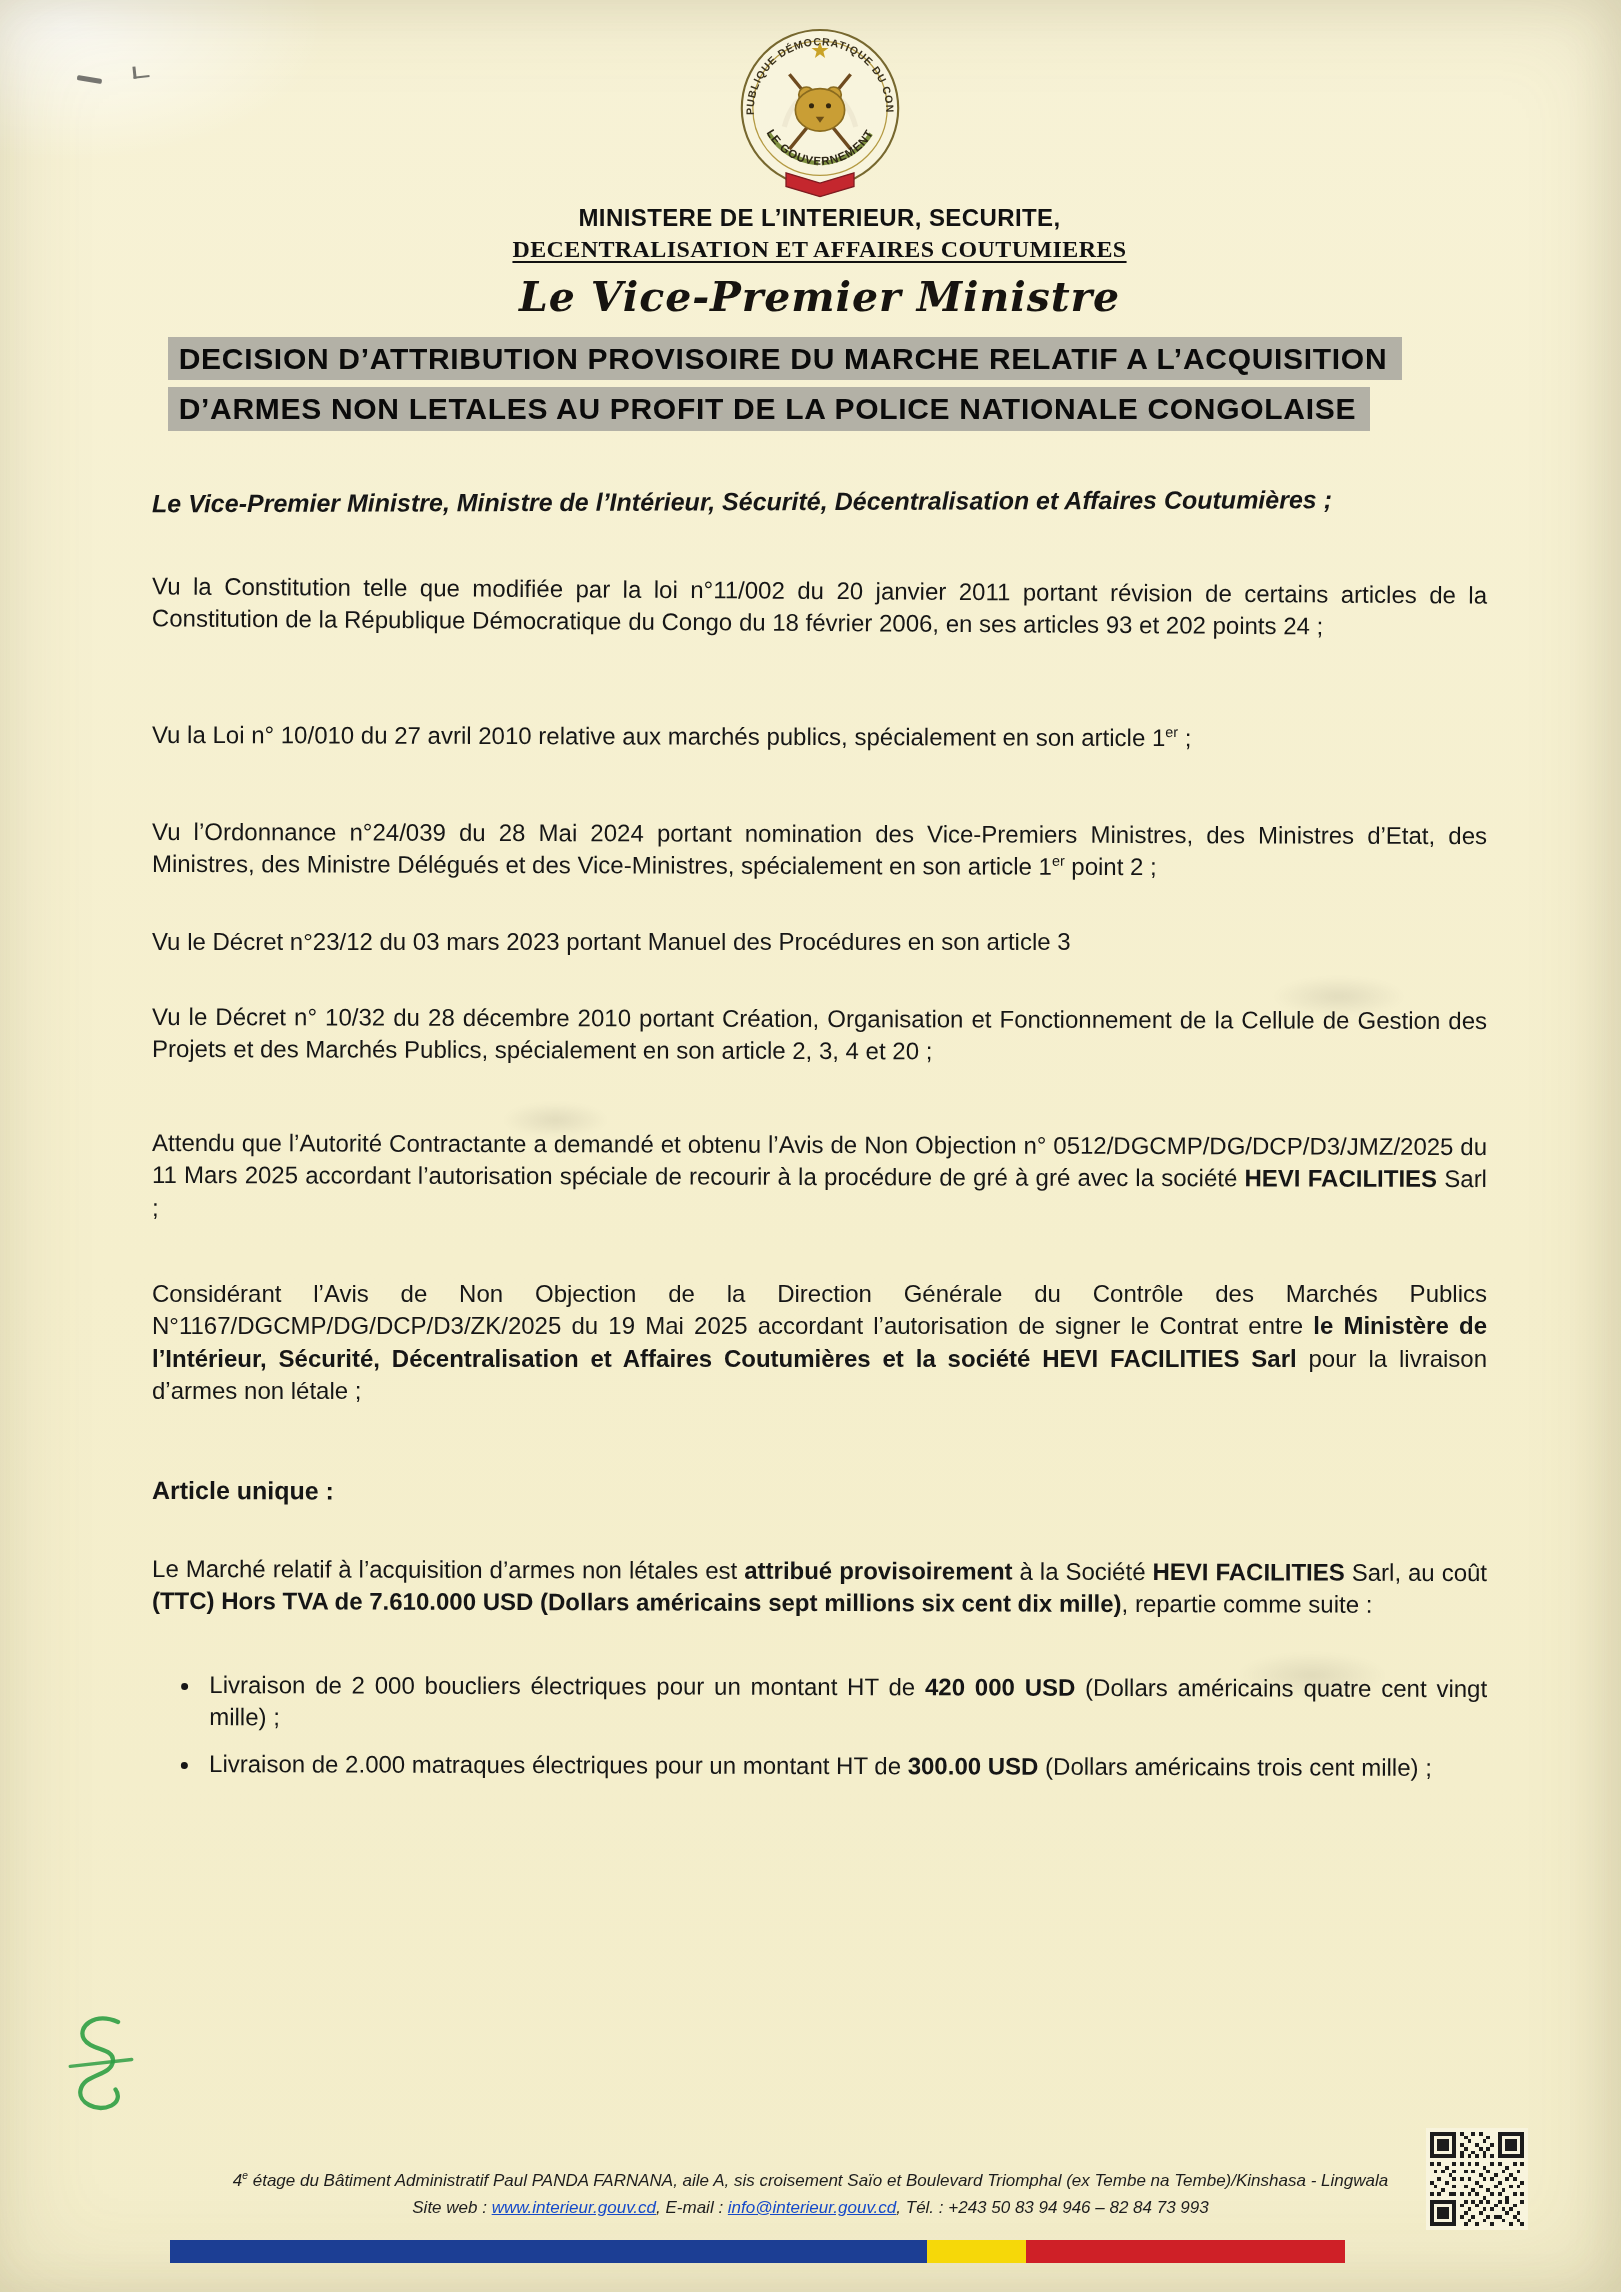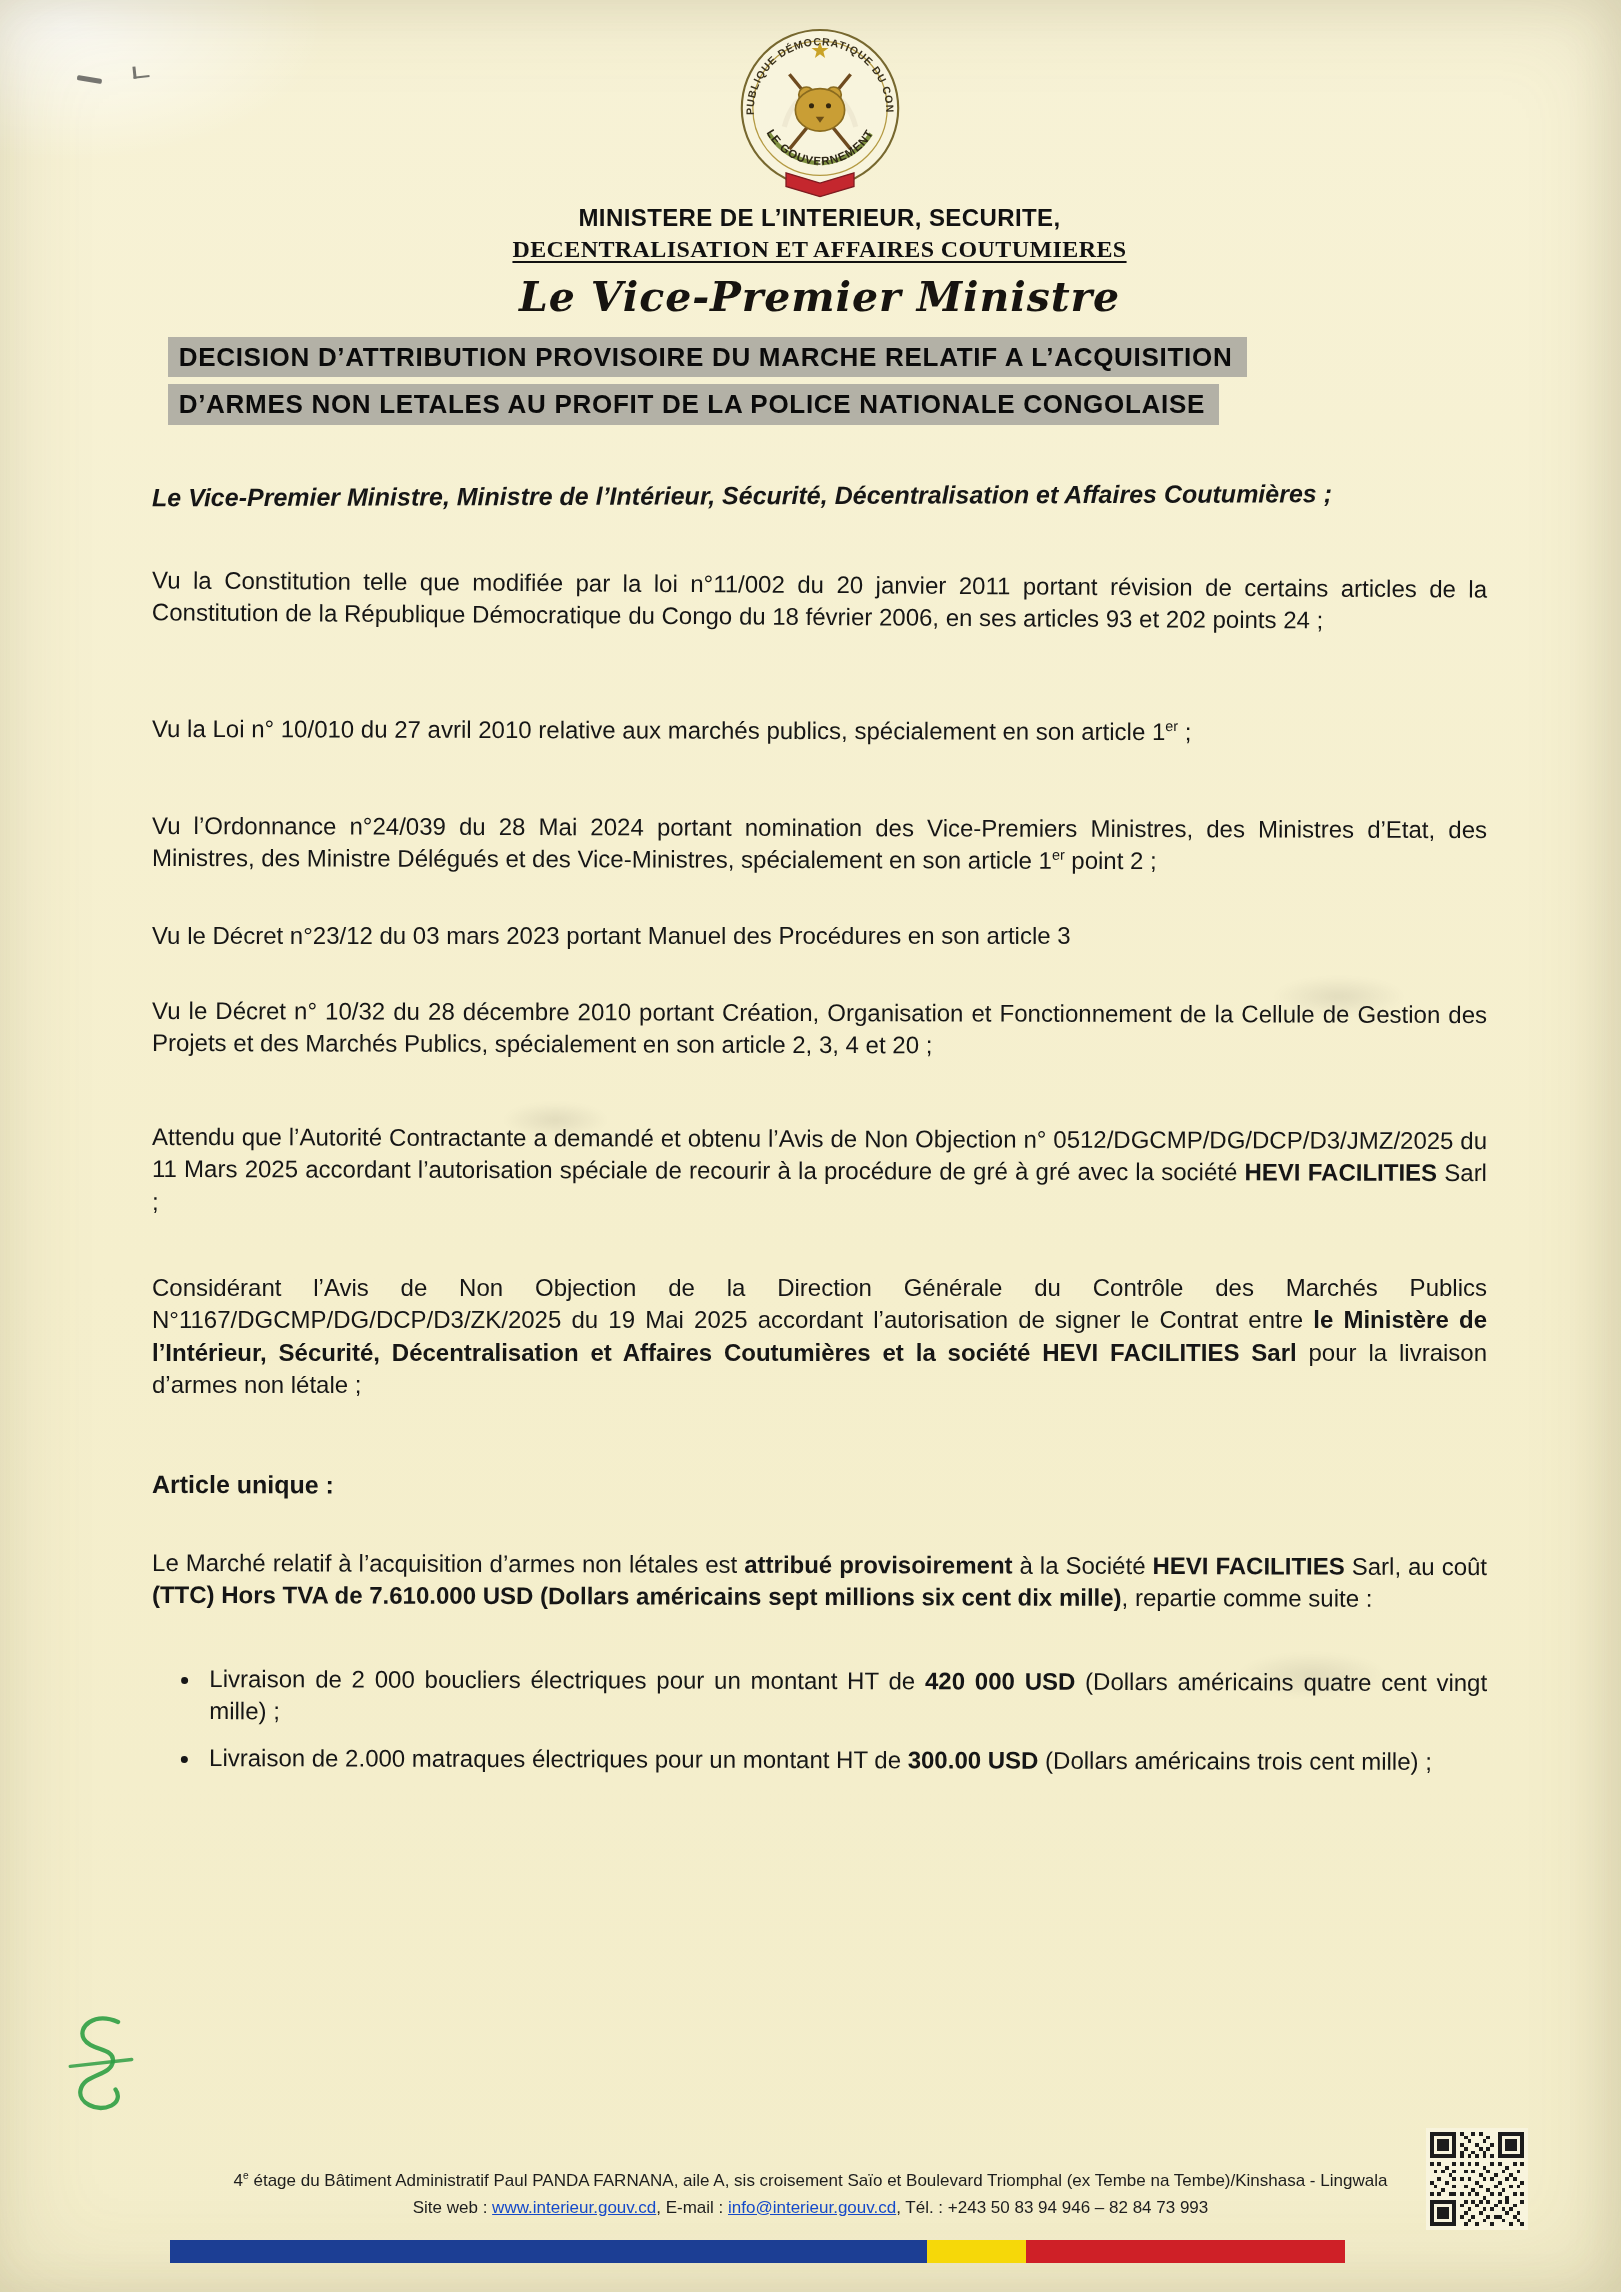--- a/index.html
+++ b/index.html
@@ -19,36 +19,36 @@
   .seal{display:block;margin:0 auto;width:170px;height:179px;}
   .ministry{font-weight:bold;font-size:24px;letter-spacing:0.4px;line-height:1.32;color:#121212;}
   .ministry .u{text-decoration:underline;text-underline-offset:3.6px;text-decoration-thickness:1.8px;font-family:Liberation Serif, serif;}
   .script-title{
     font-family:"DejaVu Serif", serif;font-style:italic;font-weight:bold;
     font-size:41px;letter-spacing:0.9px;color:#171410;margin-top:7.2px;
   }
   .title-block{margin-top:16px;margin-left:16px;}
   .title-line{
     display:inline-block;background:#b3b1a6;color:#0b0b0b;
-    font-weight:bold;font-size:26px;letter-spacing:0.7px;
+    font-weight:bold;font-size:30px;letter-spacing:0.7px;
     padding:5.4px 14.3px 4.5px 10.7px;margin-bottom:6.3px;white-space:nowrap;
   }
   .para{margin:0;text-align:justify;font-size:24px;line-height:1.35;color:#161616;}
   b{font-weight:bold;}
   .intro{font-weight:bold;font-style:italic;font-size:25px;margin-top:48px;text-align:left;}
   .mt-a{margin-top:56px;} .mt-b{margin-top:82px;} .mt-c{margin-top:64px;}
   .mt-d{margin-top:43px;} .mt-e{margin-top:45px;} .mt-f{margin-top:61px;}
   .mt-g{margin-top:52px;} .mt-i{margin-top:48px;}
   .tilt-1{transform:rotate(.4deg);} .tilt-2{transform:rotate(.18deg);} .tilt-3{transform:rotate(-.2deg);}
   sup{font-size:.6em;}
   .article-h{font-size:25px;font-weight:bold;margin-top:70px;text-align:left;}
   .article-h .ul{text-underline-offset:4.5px;text-decoration-thickness:2.2px;}
   ul.bullets{margin:52px 0 0 0;padding-left:50px;list-style:disc;}
   ul.bullets li{margin-bottom:14.3px;padding-left:7.2px;}
-  .footer{position:absolute;left:0;right:0;bottom:72px;text-align:center;font-size:17px;color:#1d1d1d;line-height:1.55;}
+  .footer{position:absolute;left:0;right:0;bottom:72px;text-align:center;font-size:17px;color:#1d1d1d;line-height:1.55;font-style:italic;}
   .footer a{color:#1549c9;text-decoration:underline;cursor:pointer;}
   .flagbar{position:absolute;left:170px;bottom:29.6px;height:23px;width:1175px;display:flex;}
   .flagbar .b{width:758px;background:#1c3e94;}
   .flagbar .y{width:99px;background:#f6d809;}
   .flagbar .r{width:319px;background:#cf2027;}
   .qr{position:absolute;right:93px;bottom:63px;width:102px;height:102px;}
   .green-mark{position:absolute;left:57px;top:2010px;width:88px;height:111px;}
   .pen-mark-1{position:absolute;left:77px;top:77px;width:25px;height:4.5px;background:#4a4a48;opacity:.75;transform:rotate(9deg);border-radius:1.8px;}
   .pen-mark-2{position:absolute;left:133px;top:66px;width:12.5px;height:9.9px;border-left:3.6px solid #3f3f3d;border-bottom:2.7px solid #3f3f3d;opacity:.7;transform:rotate(-6deg);}
   .smudge{position:absolute;border-radius:50%;filter:blur(2.7px);opacity:.14;background:radial-gradient(#6a6655,transparent 70%);}

